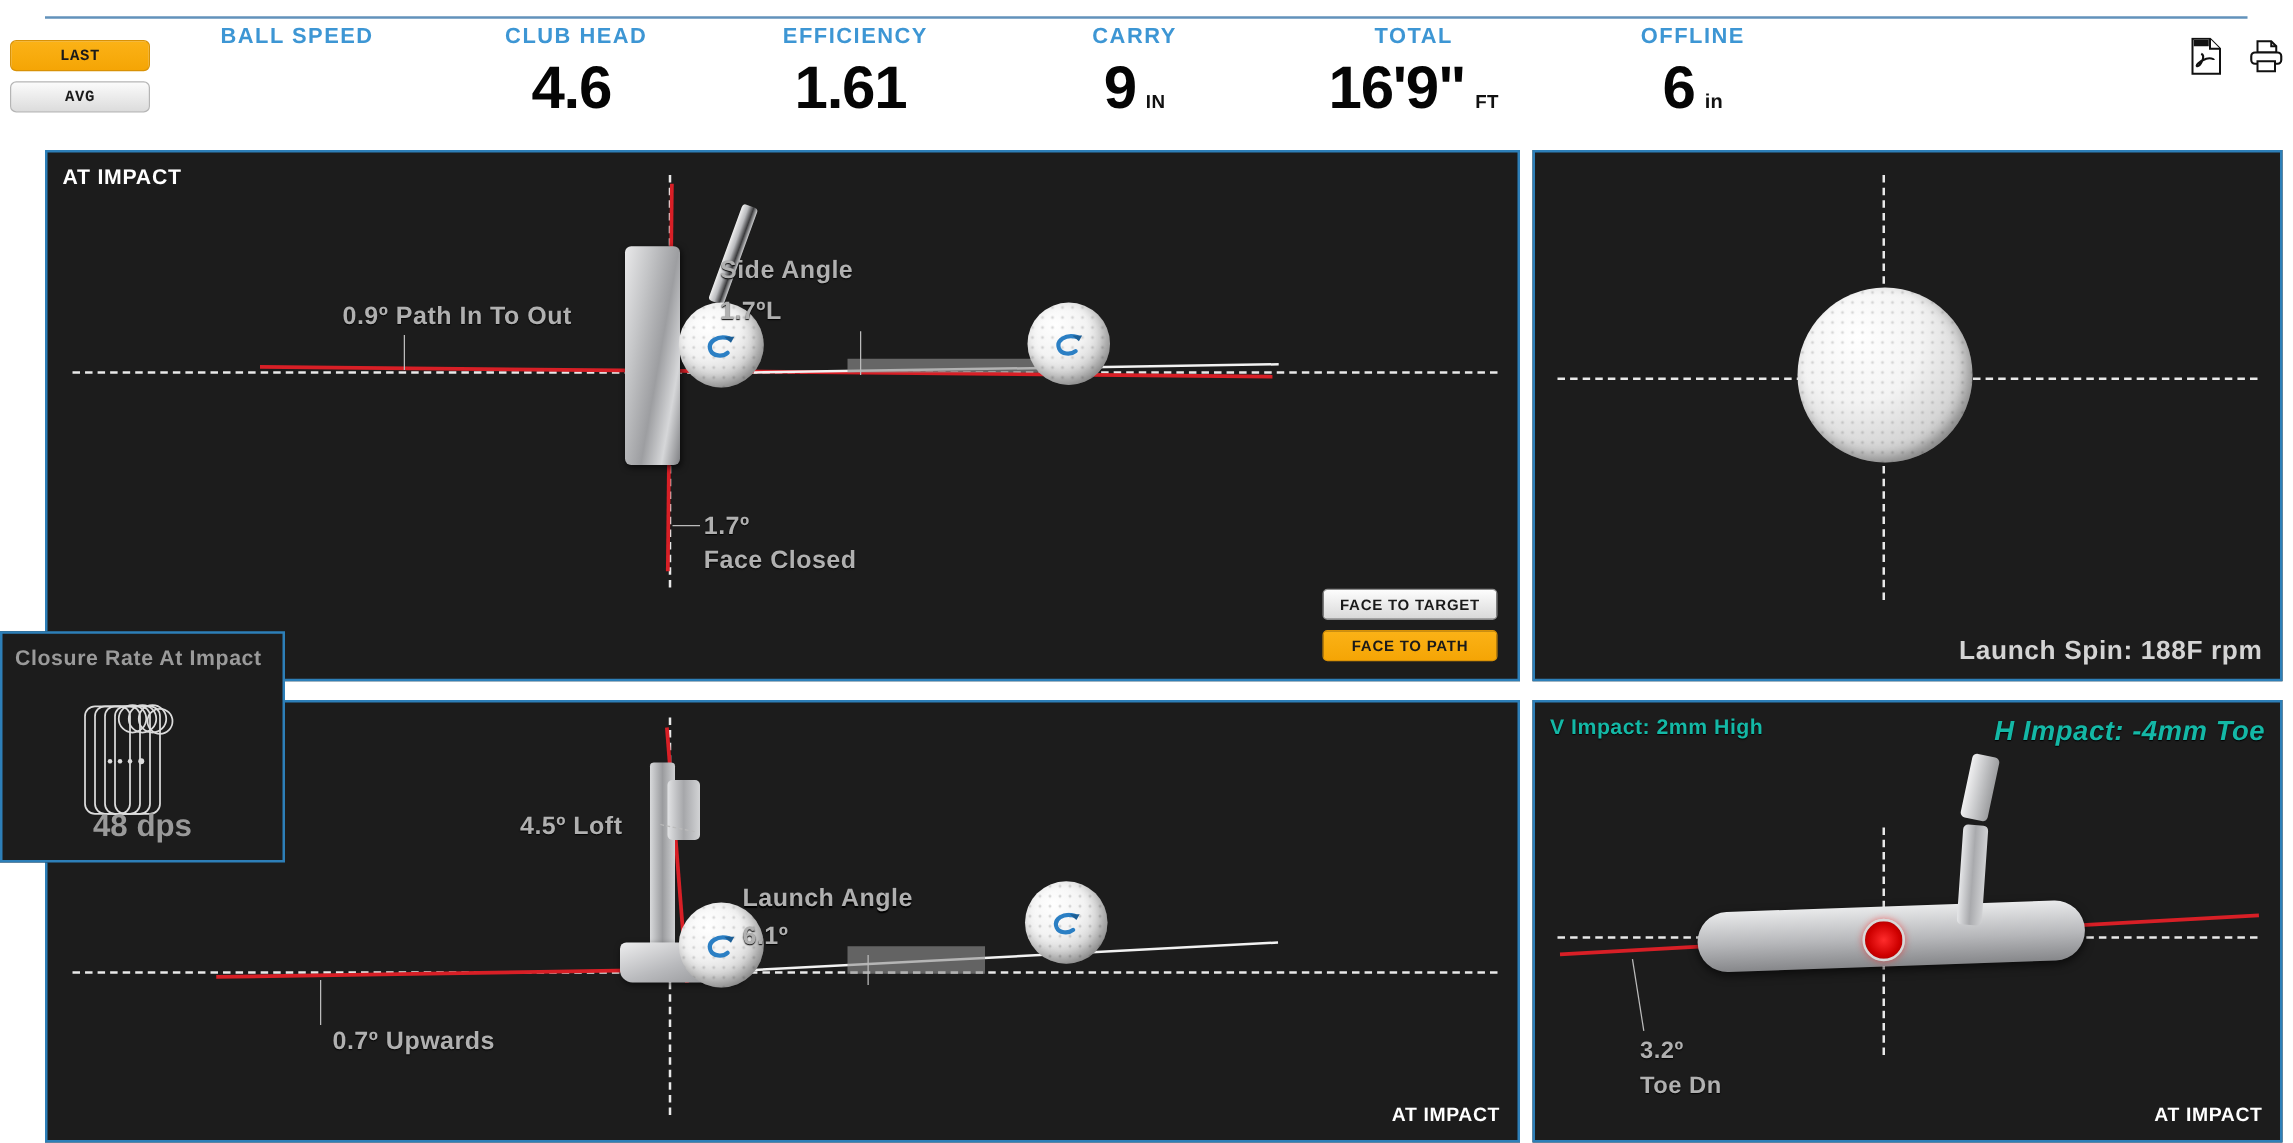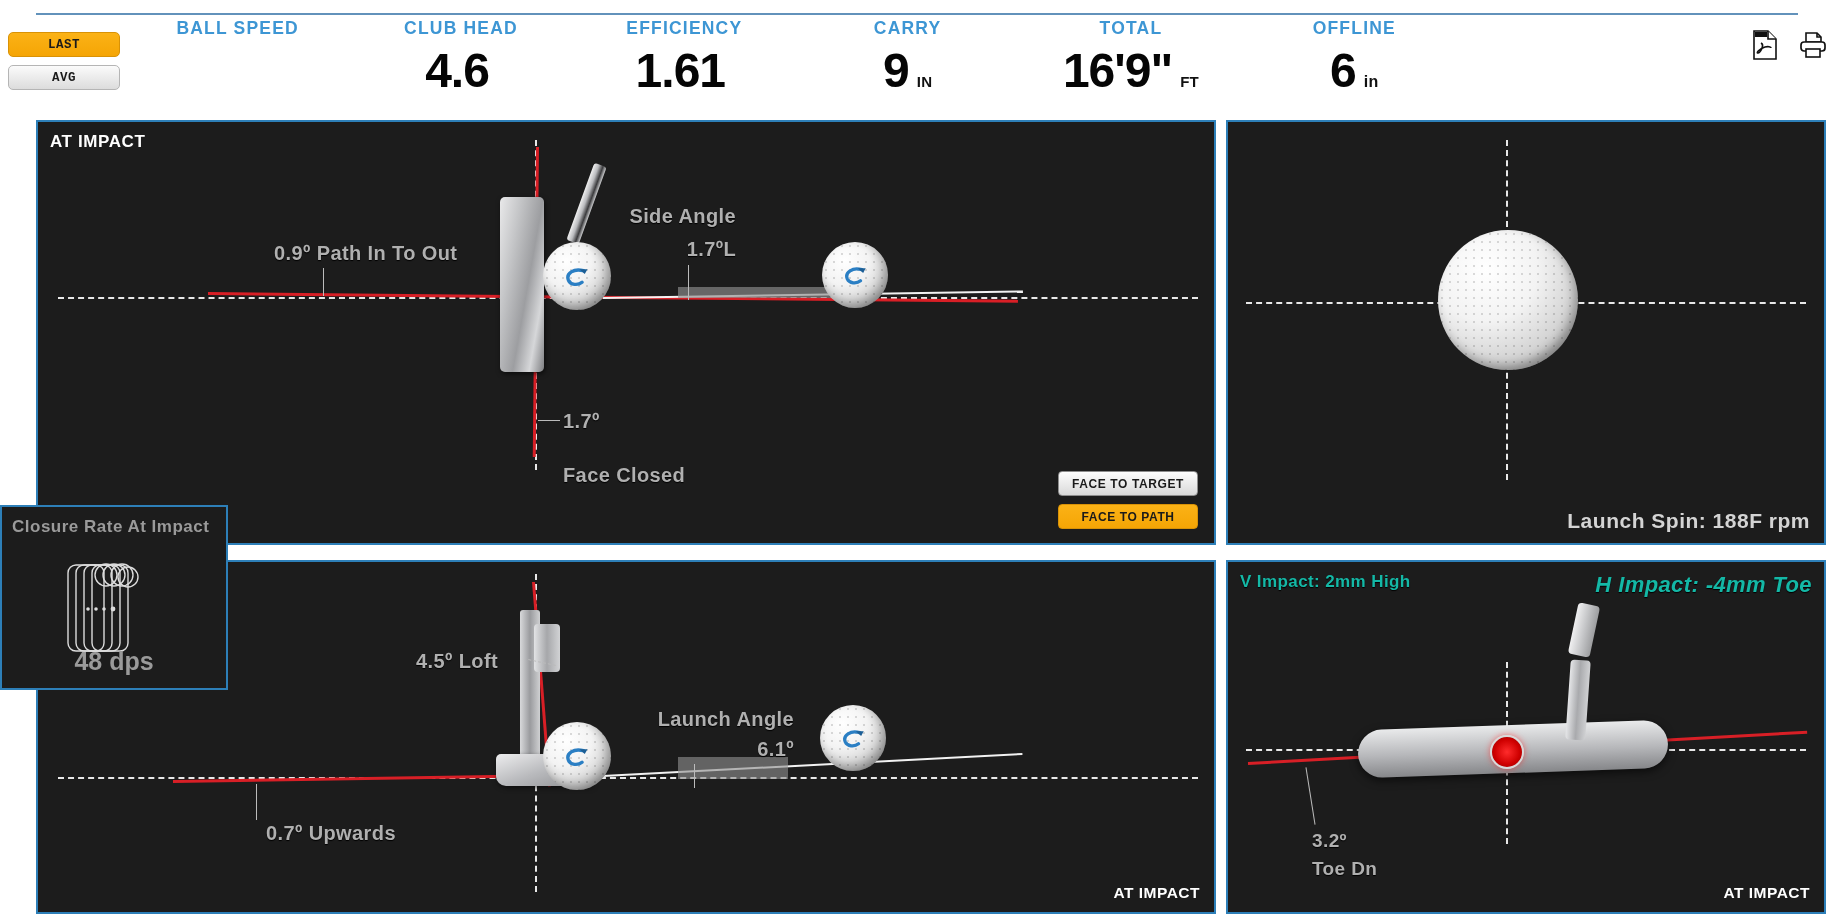--- a/index.html
+++ b/index.html
@@ -101,21 +101,21 @@
     color: #ffffff;
   }
   .annot {
     position: absolute;
     color: #b0b0b0; font-weight: bold;
     font-size: 20px; letter-spacing: 0.4px;
     white-space: nowrap;
     text-shadow: 0 1px 1px #000;
   }
   .annot.white { color: #14b8a6; }
-  .annot.center { text-align: right; }
+  .annot.center { text-align: left; }
 
   
   .hdash {
     position: absolute; height: 0;
     border-top: 2px dashed #e8e8e8;
   }
   .vdash {
     position: absolute; width: 0;
     border-left: 2px dashed #e8e8e8;
   }
@@ -328,21 +328,21 @@
     </div>
 
     <div class="annot" style="left:236px; top:120px;">0.9º Path In To Out</div>
     <div class="leader" style="left:285px; top:146px; height:28px;"></div>
 
     <div class="annot center" style="left:538px; top:83px; width:160px;">Side Angle</div>
     <div class="annot center" style="left:538px; top:116px; width:160px;">1.7ºL</div>
     <div class="leader" style="left:650px; top:143px; height:35px;"></div>
 
     <div class="annot" style="left:525px; top:288px;">1.7º</div>
-    <div class="annot" style="left:525px; top:315px;margin-top:27px;">Face Closed</div>
+    <div class="annot" style="left:525px; top:315px;">Face Closed</div>
     <div style="position:absolute; left:500px; top:298px; width:22px; border-top:1px solid #bbb;"></div>
 
     <div class="face-btns">
       <div class="face-btn light">FACE TO TARGET</div>
       <div class="face-btn amber">FACE TO PATH</div>
     </div>
   </div>
 
   <div class="panel" id="panel-ball-launch">
     <div class="hdash" style="left:18px; top:180px; width:560px;"></div>

